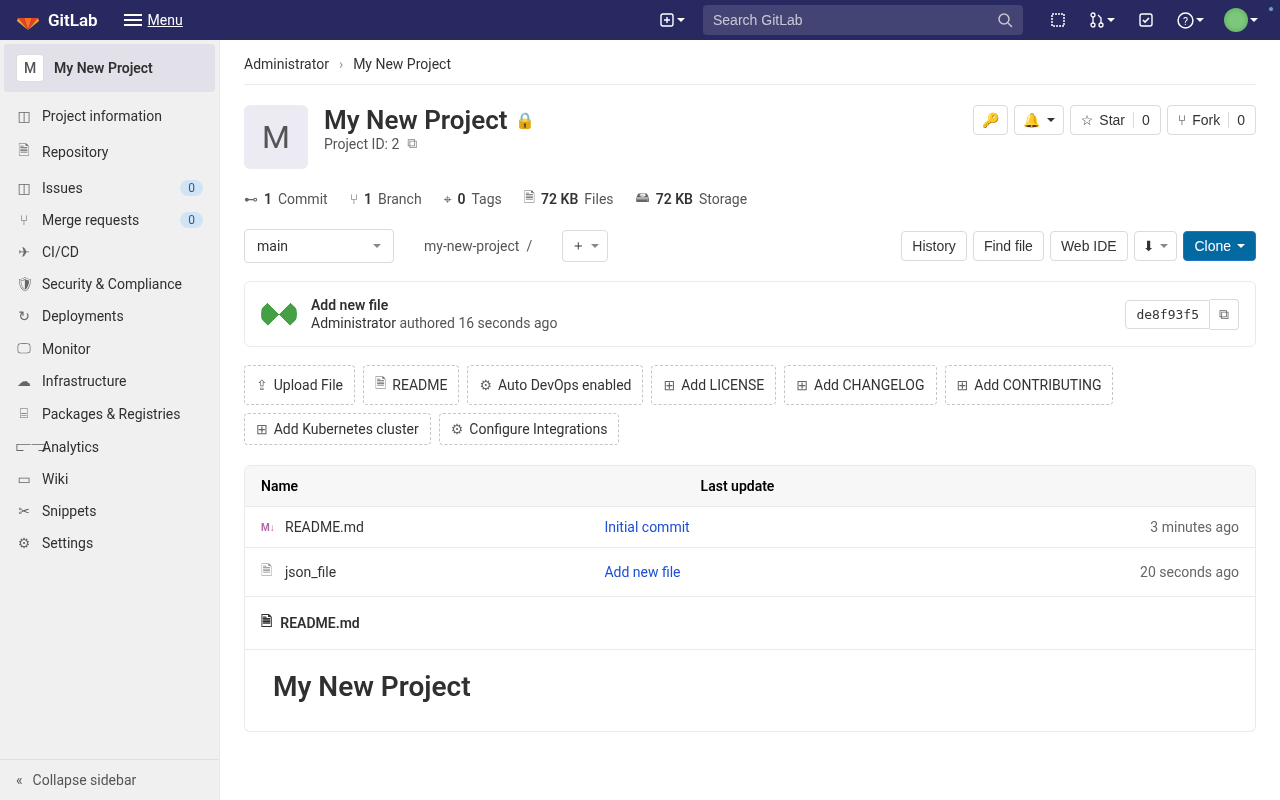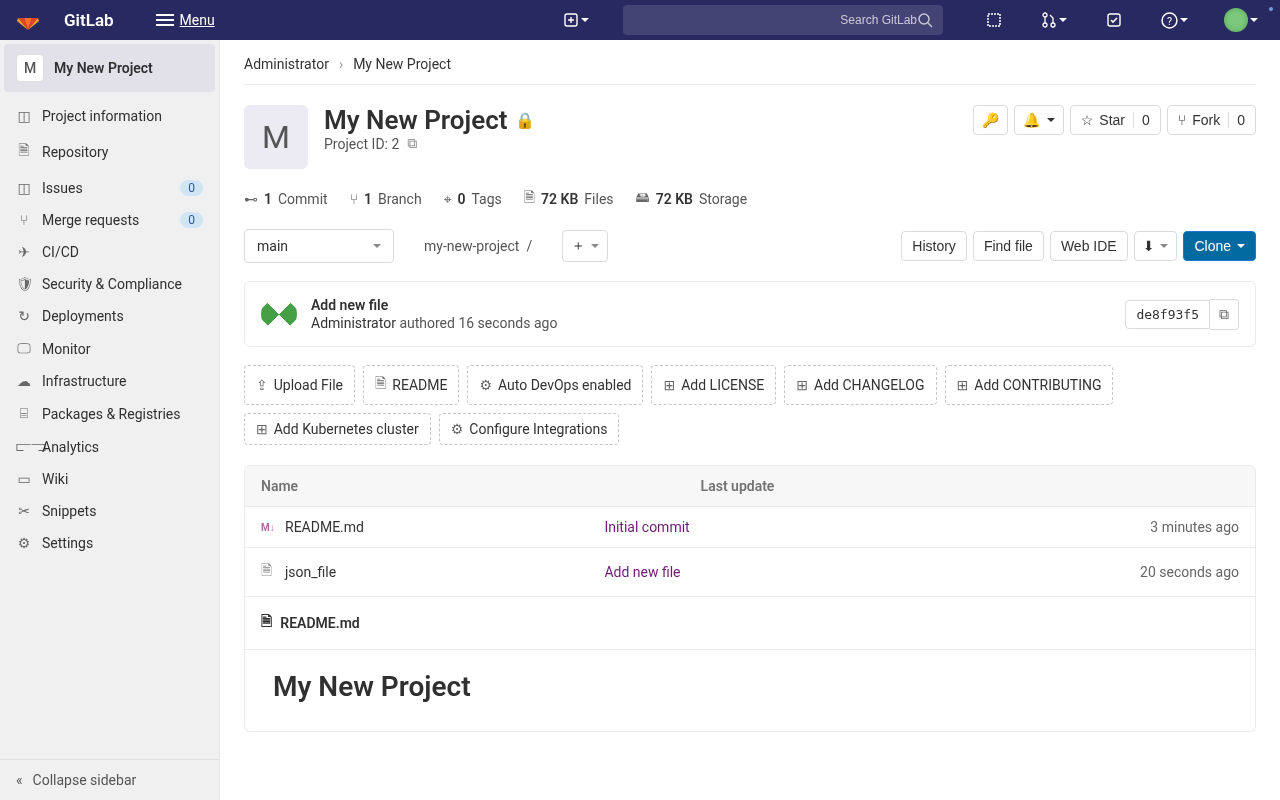--- a/index.html
+++ b/index.html
@@ -1,27 +1,27 @@
 <!DOCTYPE html>
 <html><head>
 <meta charset="utf-8">
 <style>
 * { box-sizing: border-box; margin: 0; padding: 0; }
 body { font-family: -apple-system, BlinkMacSystemFont, "Segoe UI", Roboto, sans-serif; font-size: 14px; color: #303030; background: #fff; }
-.topbar { height: 40px; background: #292961; display: flex; align-items: center; padding: 0 16px; color: #fff; gap: 24px; }
+.topbar { height: 40px; background: #292961; display: flex; align-items: center; padding: 0 16px; color: #fff; gap: 8px; }
 .logo { width: 24px; height: 24px; }
 .brand { font-weight: 600; font-size: 17px; margin-right: 8px; }
 .menu-btn { display: flex; align-items: center; gap: 6px; padding: 6px 10px; color: #fff; cursor: pointer; text-decoration: underline; }
 .ham { width: 18px; display: flex; flex-direction: column; gap: 3px; }
 .ham span { height: 2px; background: #fff; }
 .spacer { flex: 1; }
 .top-icon { width: 34px; height: 34px; display: flex; align-items: center; justify-content: center; cursor: pointer; color: #fff; border-radius: 4px; position: relative; font-size: 14px; }
 .top-drop { display: flex; align-items: center; gap: 2px; cursor: pointer; padding: 4px 6px; color: #fff; }
 .search-wrap { width: 320px; height: 30px; background: rgba(255,255,255,0.12); border-radius: 4px; display: flex; align-items: center; padding: 0 10px; margin: 0 10px 0 4px; }
-.search-wrap input { flex: 1; background: transparent; border: none; outline: none; color: #fff; font-size: 12px; text-align: right; }
+.search-wrap input { flex: 1; background: transparent; border: none; outline: none; color: #fff; font-size: 14px; }
 .search-wrap input::placeholder { color: rgba(255,255,255,0.7); }
 .search-mag { color: rgba(255,255,255,0.7); }
 .avatar-top { width: 24px; height: 24px; border-radius: 50%; background: radial-gradient(circle, #7bc77b 40%, #5aa85a 100%); display: flex; align-items: center; justify-content: center; font-size: 10px; }
 .dot { position: absolute; top: 6px; right: 6px; width: 6px; height: 6px; border-radius: 50%; background: #6c9edc; border: 1px solid #292961; }
 
 .layout { display: flex; height: calc(100vh - 40px); }
 .sidebar { width: 220px; background: #f0f0f0; border-right: 1px solid #e8e8e8; display: flex; flex-direction: column; }
 .side-head { display: flex; align-items: center; gap: 10px; padding: 10px 12px; background: #e2e1e9; margin: 4px 4px 0; border-radius: 4px; }
 .side-tile { width: 28px; height: 28px; background: #fff; border: 1px solid #ddd; border-radius: 4px; display: flex; align-items: center; justify-content: center; font-weight: 500; color: #555; }
 .side-title { font-weight: 600; color: #303030; }
@@ -65,28 +65,28 @@
 .commit-sub { color: #555; margin-top: 2px; }
 .sha-wrap { margin-left: auto; display: flex; align-items: center; }
 .sha-box { border: 1px solid #dbdbdb; border-radius: 4px 0 0 4px; padding: 6px 10px; font-family: monospace; font-size: 13px; color: #333; }
 .sha-copy { border: 1px solid #dbdbdb; border-left: none; border-radius: 0 4px 4px 0; padding: 6px 9px; cursor: pointer; color: #666; }
 
 .sugg-row { display: flex; flex-wrap: wrap; gap: 8px; margin-bottom: 20px; }
 .sugg { border: 1px dashed #c6c6c6; border-radius: 4px; padding: 7px 11px; display: inline-flex; align-items: center; gap: 6px; cursor: pointer; color: #333; background: #fff; }
 .sugg .ic { color: #666; }
 
 .file-table { border: 1px solid #eaeaea; border-radius: 6px 6px 0 0; overflow: hidden; }
-.file-head { display: flex; background: #f7f7f7; font-weight: 600; color: #737373; }
+.file-head { display: flex; background: #f7f7f7; font-weight: 600; color: #000000; }
 .file-head > div, .file-row > div { padding: 12px 16px; }
 .col-name { flex: 0 0 34%; }
 .col-commit { flex: 1; }
 .col-date { flex: 0 0 20%; text-align: right; }
 .file-row { display: flex; border-top: 1px solid #eaeaea; align-items: center; }
 .file-row .fn { color: #333; cursor: pointer; display: flex; align-items: center; gap: 8px; }
-.file-row .fc { color: #701a75; }
+.file-row .fc { color: #1d4ed8; }
 .file-row .fd { color: #666; }
 .fi { width: 16px; color: #888; }
 .fi.md { color: #b36aa7; font-size: 10px; font-weight: bold; }
 
 .readme-box { border: 1px solid #eaeaea; border-top: none; border-radius: 0 0 6px 6px; }
 .readme-head { padding: 14px 16px; display: flex; align-items: center; gap: 8px; font-weight: 600; border-bottom: 1px solid #eaeaea; }
 .readme-body { padding: 20px 28px 28px; }
 .readme-body h1 { font-size: 28px; font-weight: 600; }
 
 svg { display: block; }

